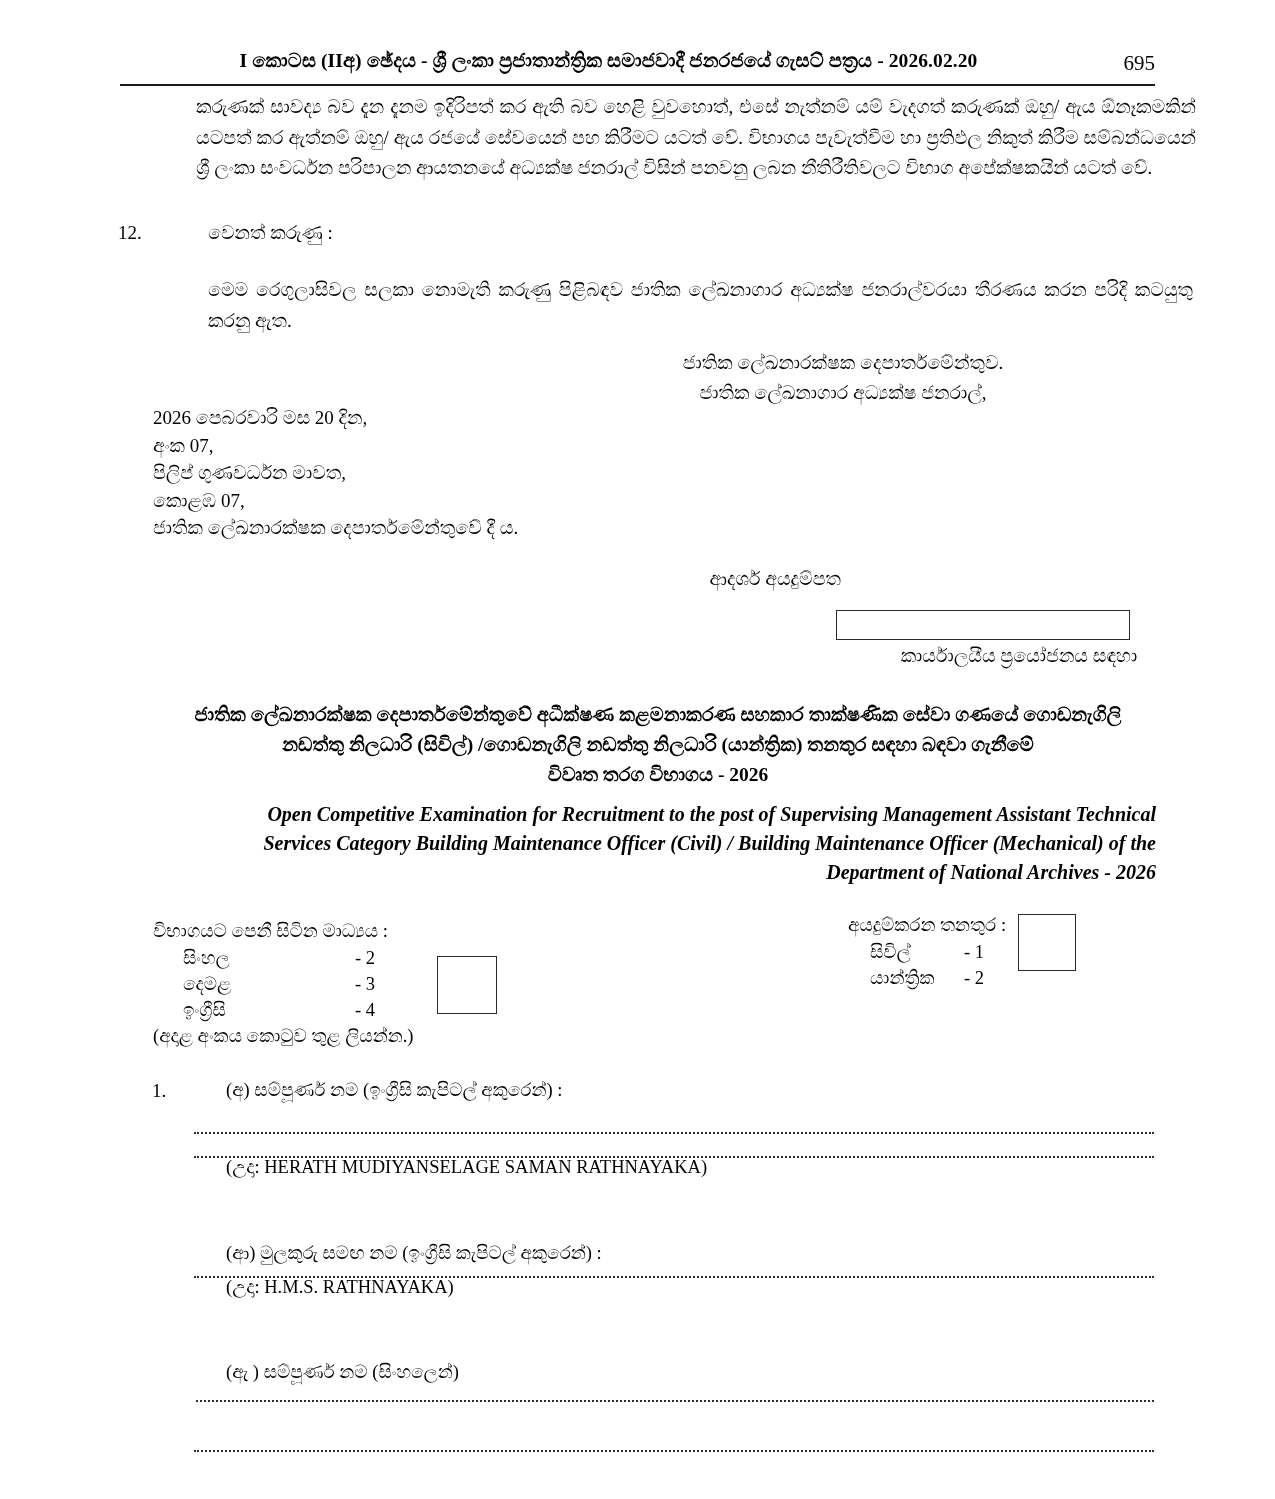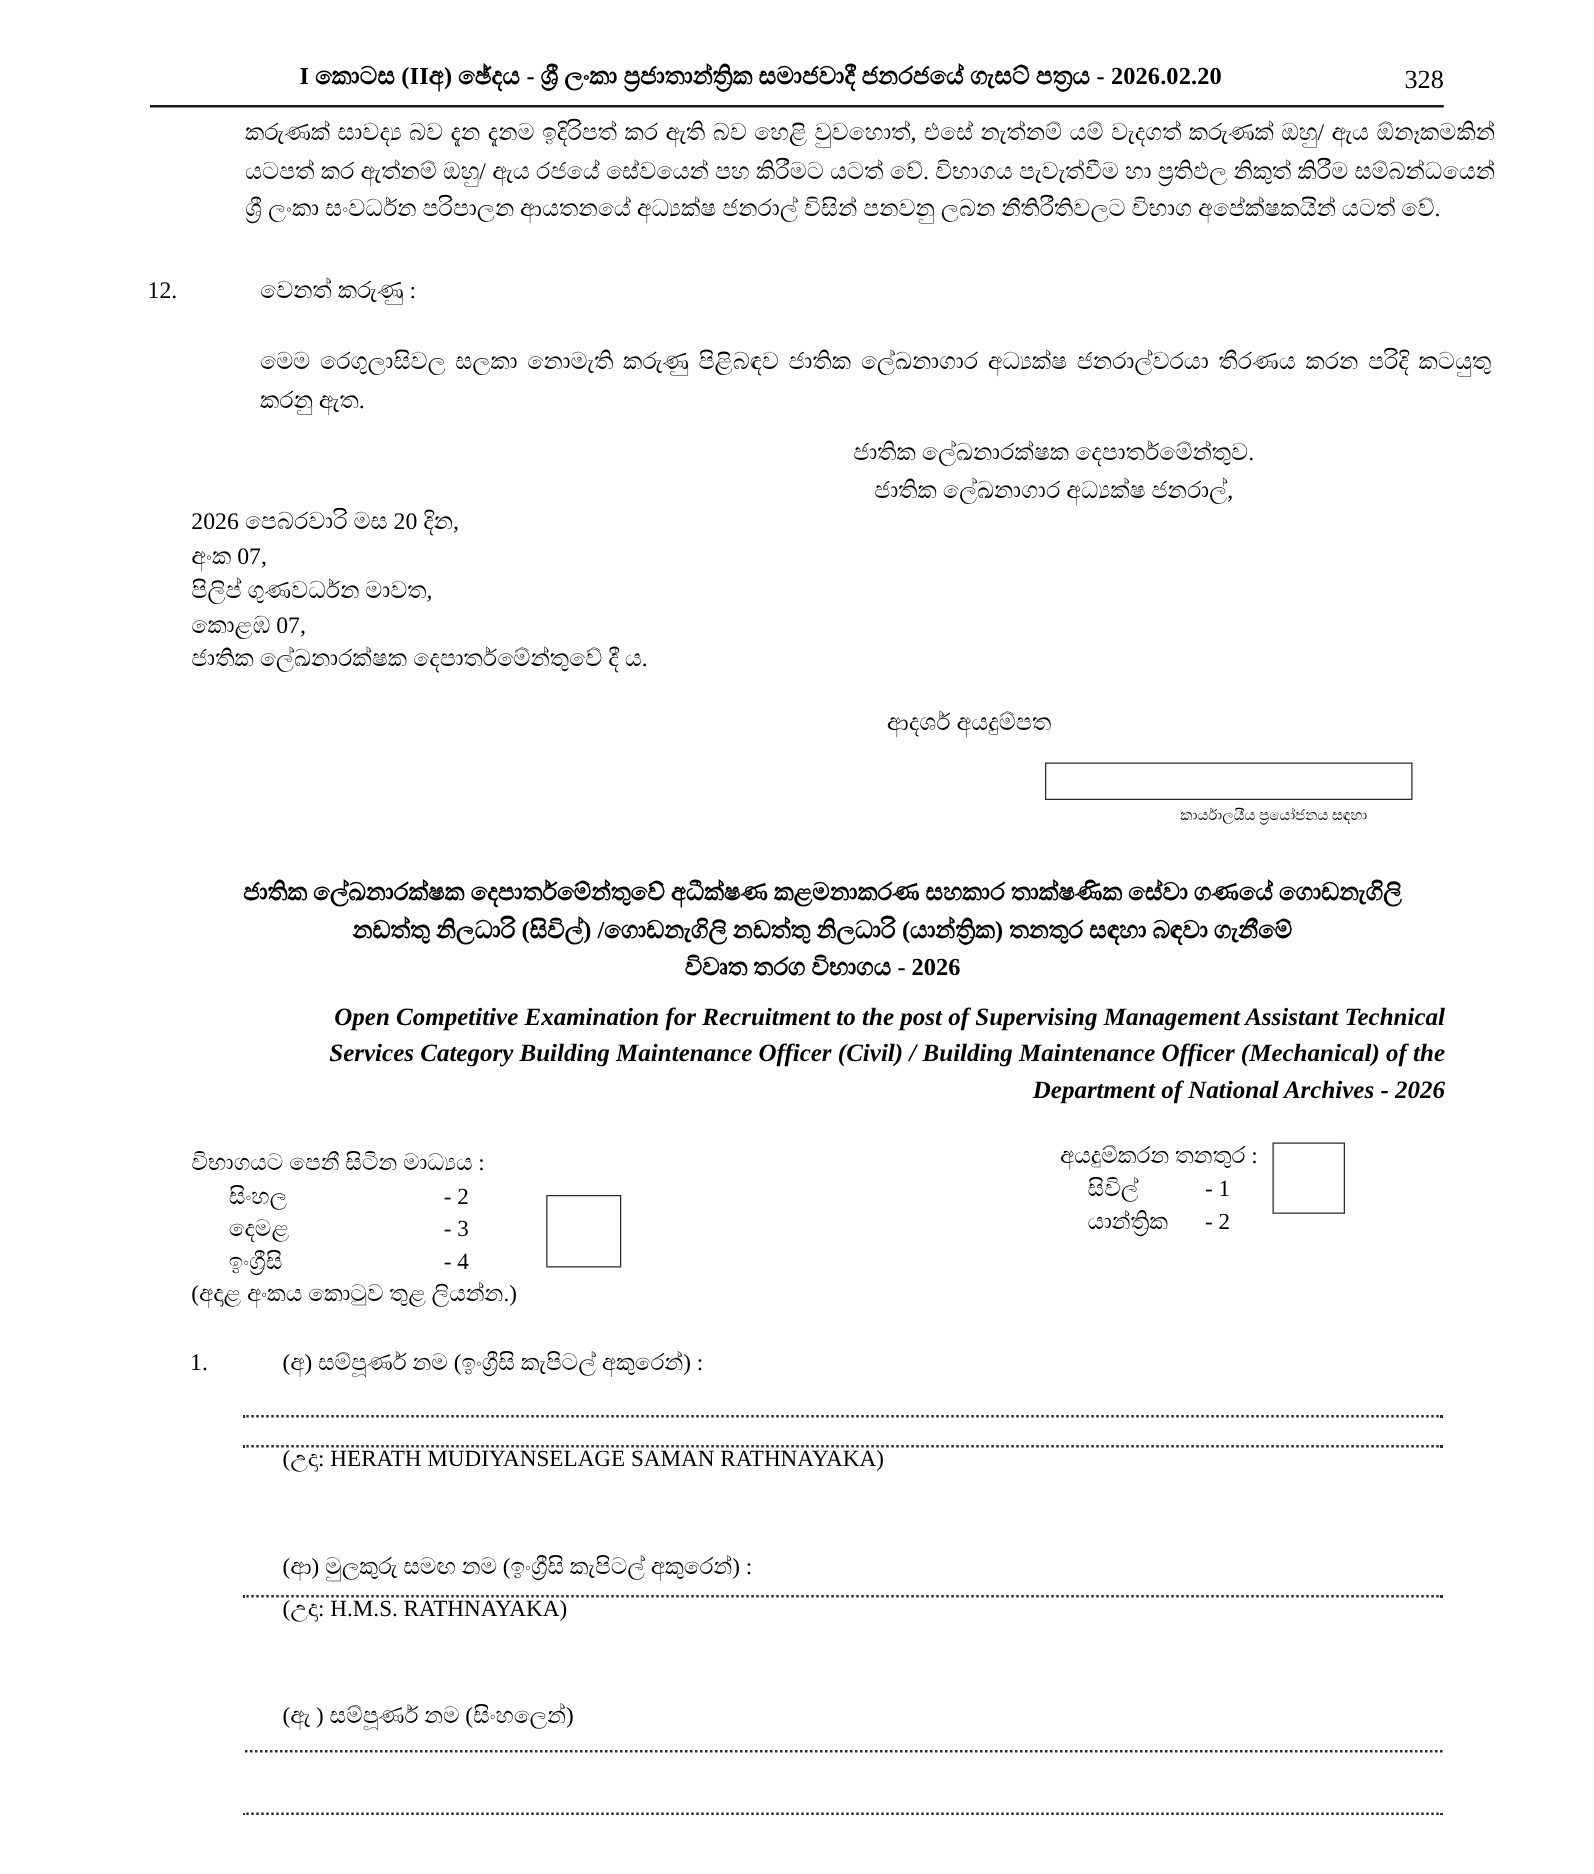--- a/index.html
+++ b/index.html
@@ -132,21 +132,21 @@
     border: 1.6px solid #2b2b2b;
     box-sizing: border-box;
     background: #ffffff;
   }
   .office-caption {
     position: absolute;
     left: 836px;
     top: 645px;
     width: 294px;
     text-align: center;
-    font-size: 12px;
+    font-size: 19px;
   }
 
   
   .title-si {
     position: absolute;
     left: 110px;
     top: 700px;
     width: 1060px;
     text-align: center;
     font-size: 19.5px;
@@ -272,21 +272,21 @@
 
   .si { font-family: "Liberation Serif", "DejaVu Serif", serif; margin-left: 36px; }
 </style>
 </head>
 <body>
 
 <div class="page">
 
   <div class="header">
     <div class="header-title si">I කොටස (IIඅ) ඡේදය - ශ්‍රී ලංකා ප්‍රජාතාන්ත්‍රික සමාජවාදී ජනරජයේ ගැසට් පත්‍රය - 2026.02.20</div>
-    <div class="header-page-no">328</div>
+    <div class="header-page-no">695</div>
   </div>
   <div class="header-rule"></div>
 
   <div class="para intro-para si">කරුණක් සාවද්‍ය බව දැන දැනම ඉදිරිපත් කර ඇති බව හෙළි වුවහොත්, එසේ නැත්නම් යම් වැදගත් කරුණක් ඔහු/ ඇය ඕනෑකමකින් යටපත් කර ඇත්නම් ඔහු/ ඇය රජයේ සේවයෙන් පහ කිරීමට යටත් වේ. විභාගය පැවැත්වීම හා ප්‍රතිඵල නිකුත් කිරීම සම්බන්ධයෙන් ශ්‍රී ලංකා සංවර්ධන පරිපාලන ආයතනයේ අධ්‍යක්ෂ ජනරාල් විසින් පනවනු ලබන නීතිරීතිවලට විභාග අපේක්ෂකයින් යටත් වේ.</div>
 
   <div class="item12-num">12.</div>
   <div class="item12-label si">වෙනත් කරුණු :</div>
   <div class="para item12-body si">මෙම රෙගුලාසිවල සලකා නොමැති කරුණු පිළිබඳව ජාතික ලේඛනාගාර අධ්‍යක්ෂ ජනරාල්වරයා තීරණය කරන පරිදි කටයුතු කරනු ඇත.</div>
 
   <div class="sig-block">

